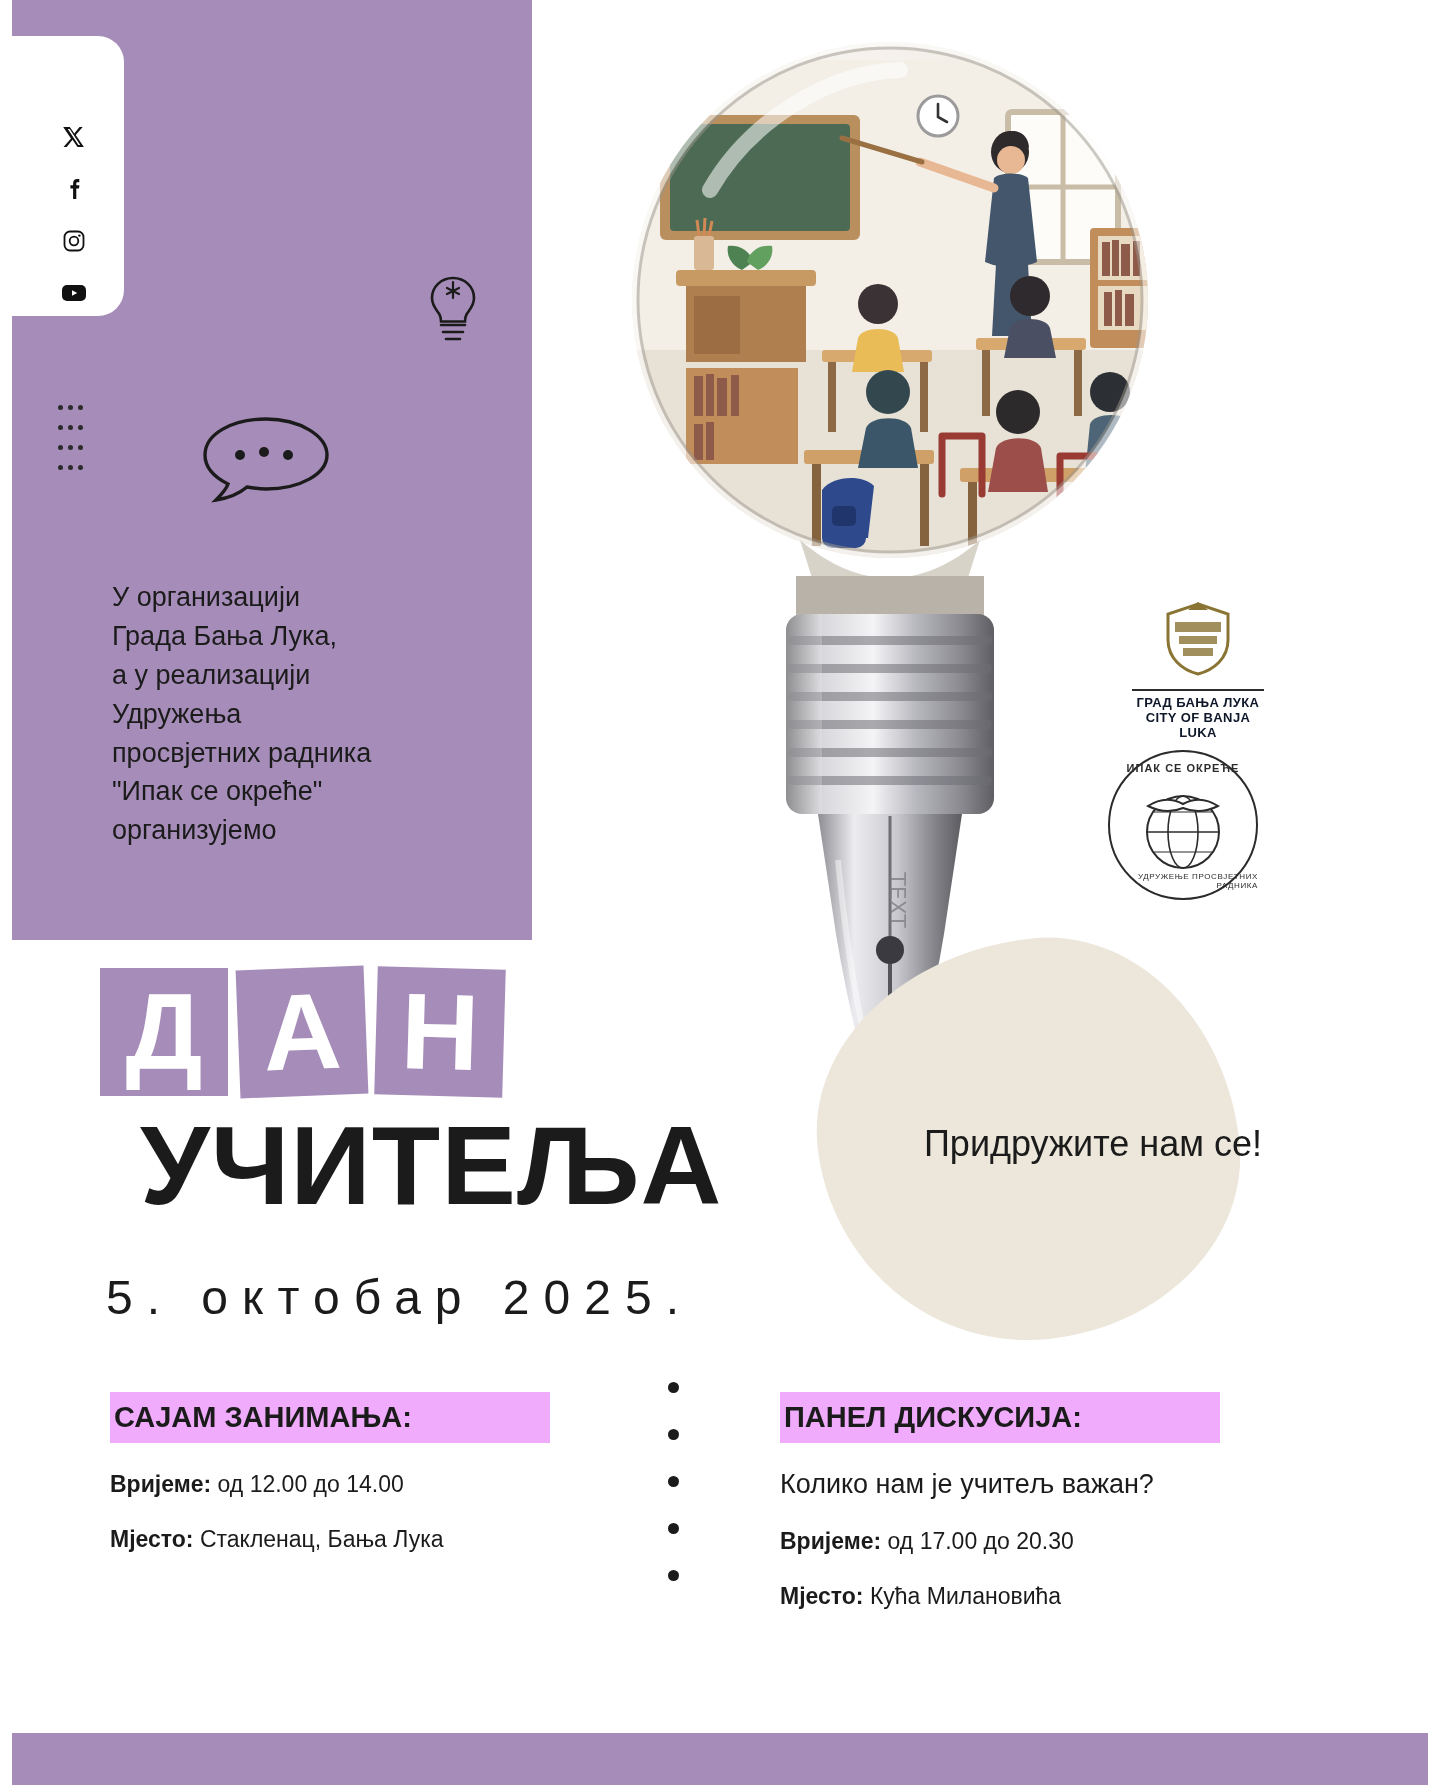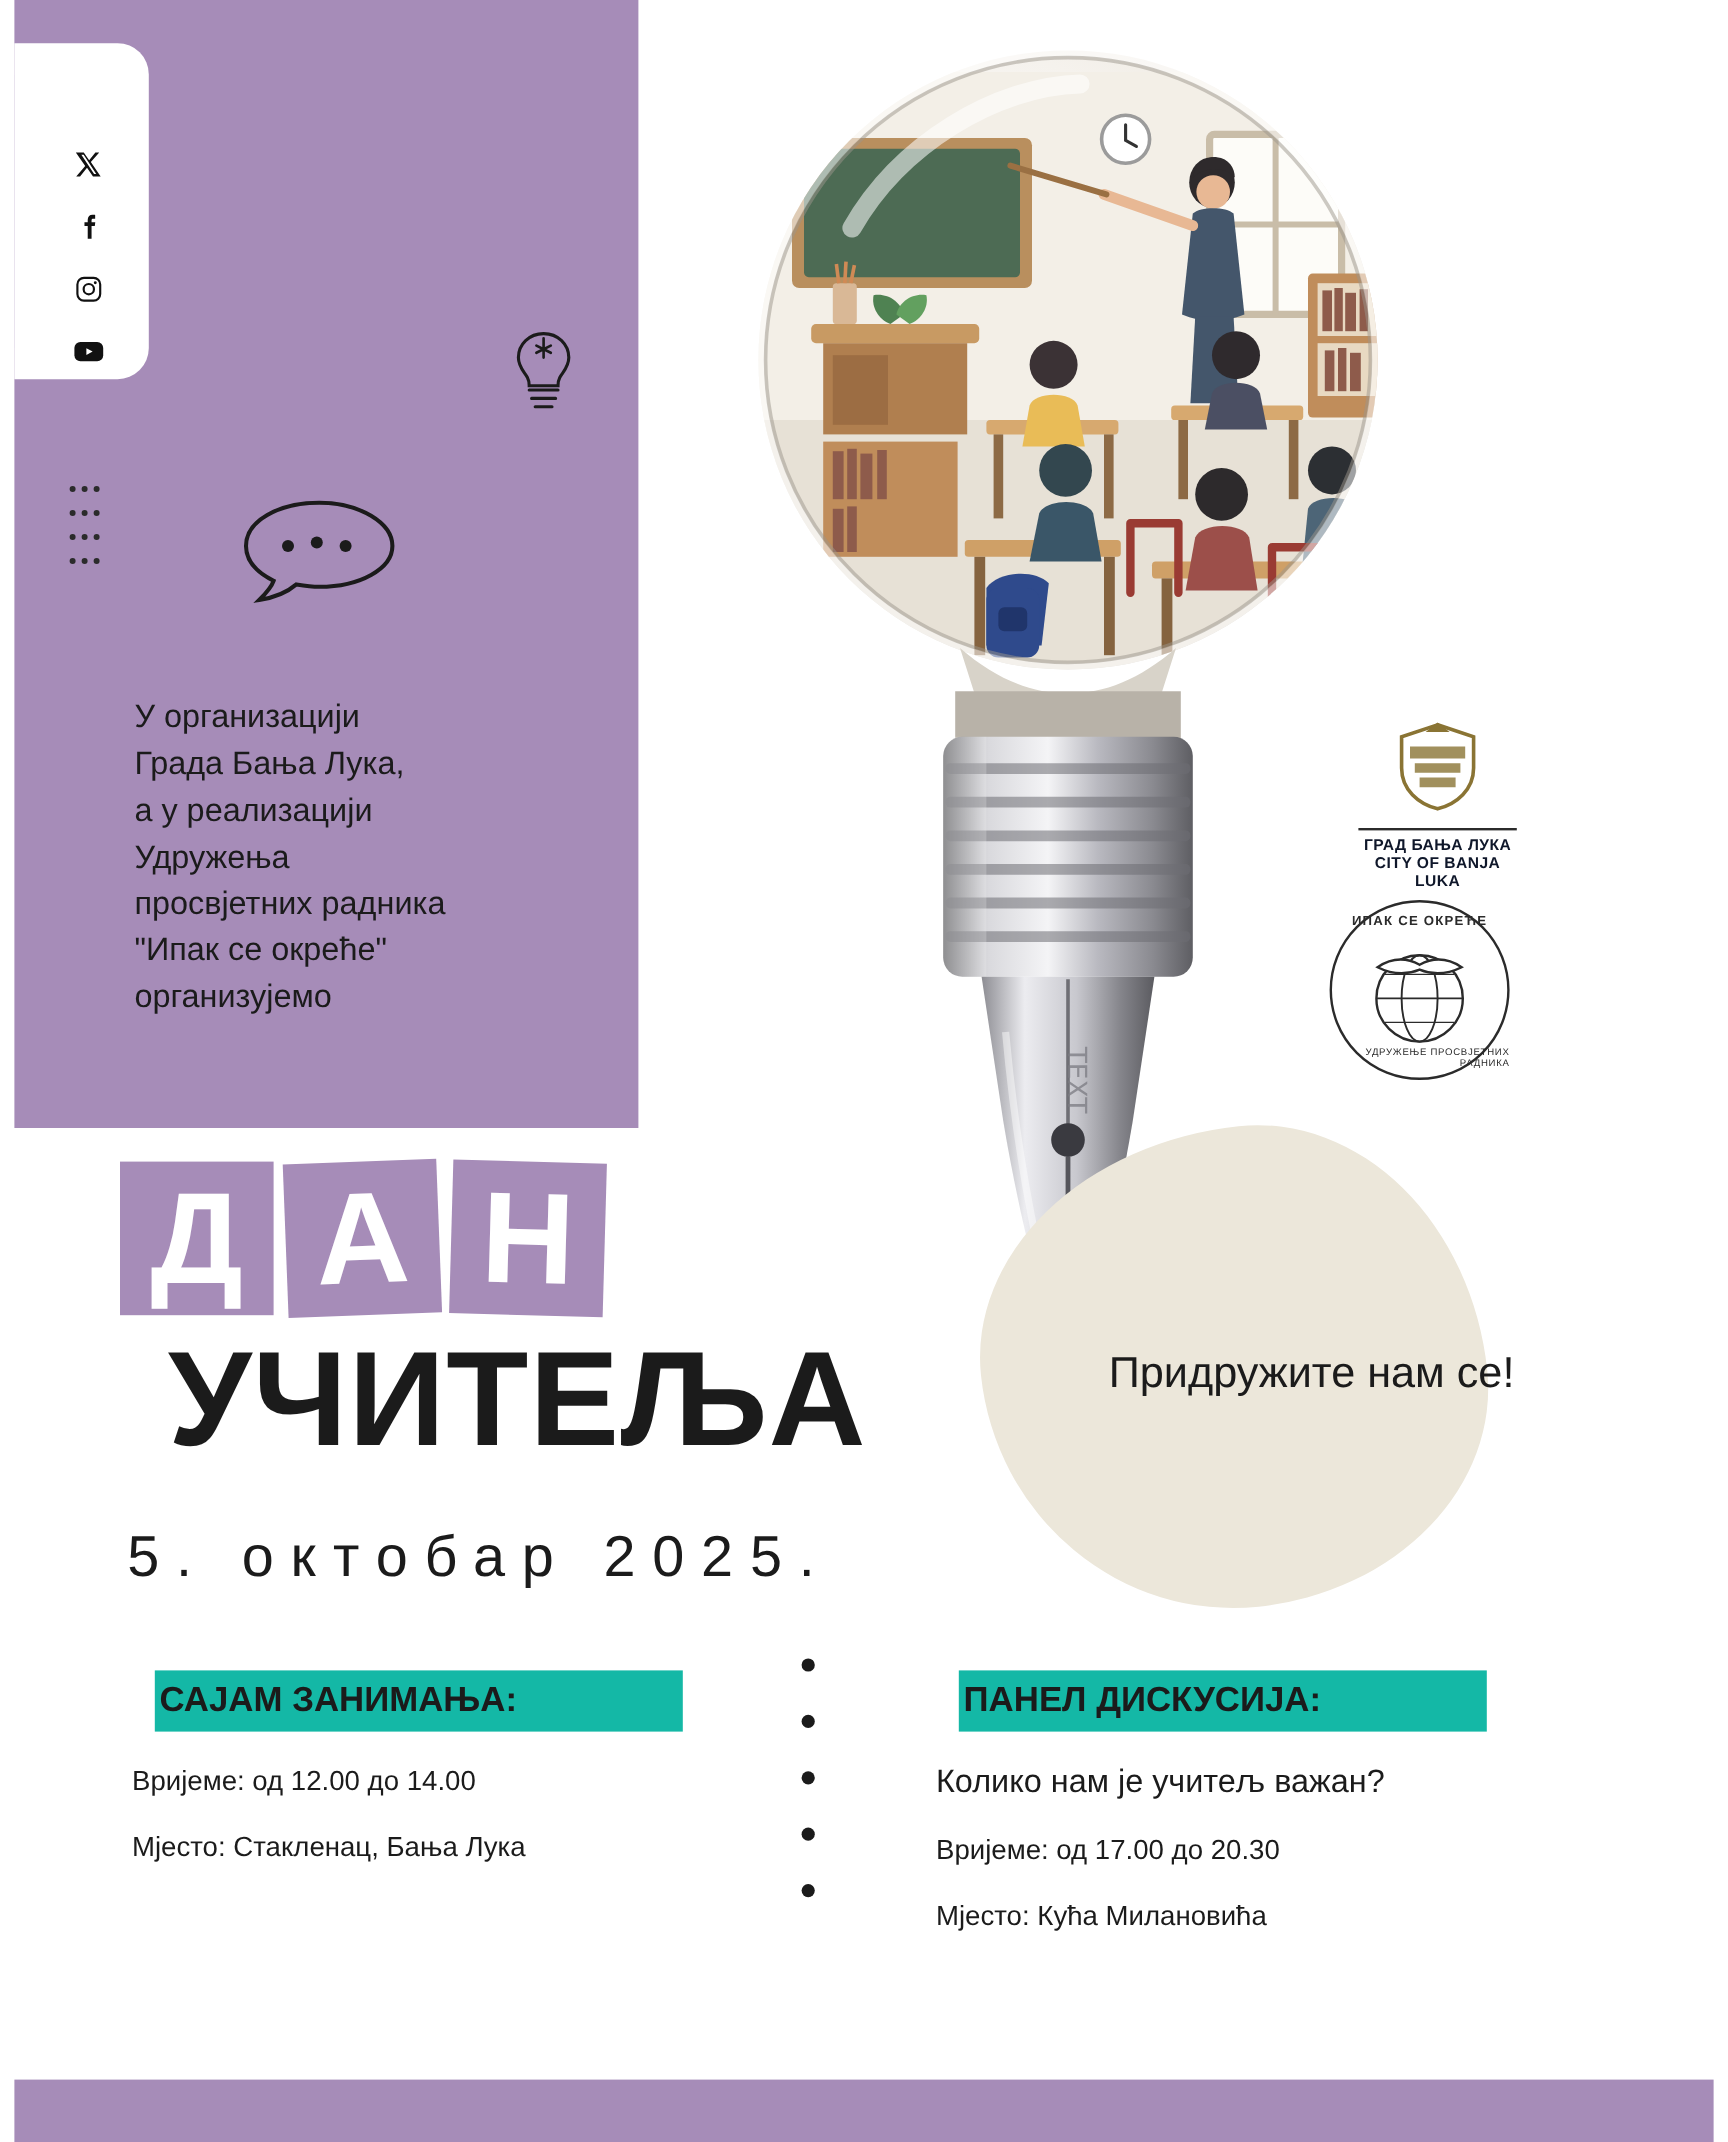--- a/index.html
+++ b/index.html
@@ -240,41 +240,40 @@
 
   
   .section {
     position: absolute;
     top: 1392px;
     width: 452px;
   }
   .section.left { left: 110px; }
   .section.right { left: 780px; }
   .section-title {
-    background: #14b8a6;
+    background: #f0abfc;
     font-size: 29px;
     font-weight: 700;
     color: #1b1b1b;
     padding: 9px 8px 9px 4px;
     display: inline-block;
     min-width: 440px;
     box-sizing: border-box;
-    margin-left: 19px;
   }
   .section-sub {
     margin-top: 26px;
     font-size: 27px;
     color: #1b1b1b;
   }
   .section-row {
     margin-top: 28px;
     font-size: 23px;
     color: #1b1b1b;
   }
-  .section-row b { font-weight: 400; text-align: center; }
+  .section-row b { font-weight: 700; text-align: center; }
 
   .dot-divider {
     position: absolute;
     left: 668px;
     top: 1382px;
     display: flex;
     flex-direction: column;
     gap: 36px;
   }
   .dot-divider i {

